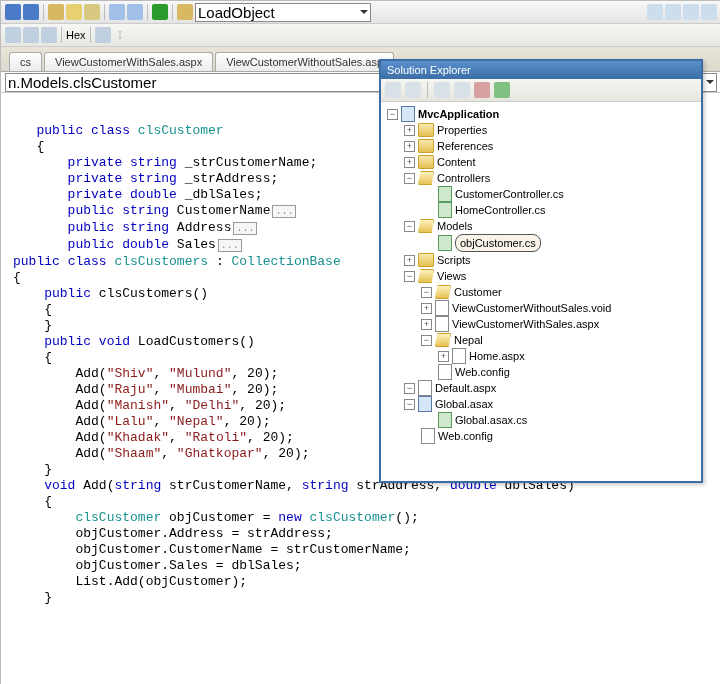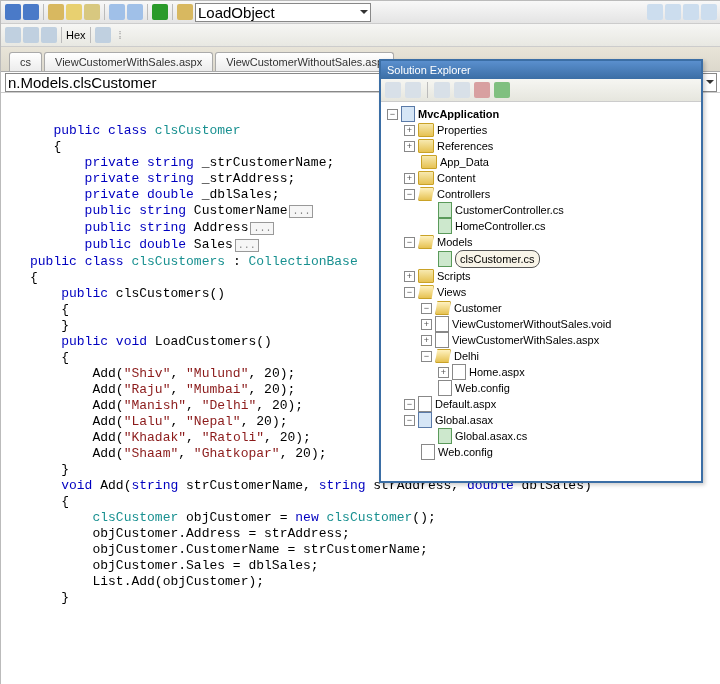--- a/index.html
+++ b/index.html
@@ -9,21 +9,21 @@
 .tb-ico{width:16px;height:16px;display:inline-block;border-radius:2px;}
 .sep{width:1px;height:16px;background:#bbb;margin:0 2px;}
 .combo{display:flex;align-items:center;background:#fff;border:1px solid #888;height:17px;font-size:15px;padding:0 2px;gap:4px;}
 .combo .arrow{width:0;height:0;border-left:4px solid transparent;border-right:4px solid transparent;border-top:4px solid #333;}
 .tabs{height:24px;background:linear-gradient(#e8e4d8,#dcd8cc);display:flex;align-items:flex-end;padding-left:8px;border-bottom:1px solid #aaa;}
 .tab{background:linear-gradient(#fff,#ececec);border:1px solid #aaa;border-bottom:none;padding:3px 10px;margin-right:2px;border-radius:3px 3px 0 0;font-size:11px;color:#333;cursor:default;}
 .tab.cut{max-width:180px;overflow:hidden;white-space:nowrap;}
 .pathbar{height:20px;background:#fff;border-bottom:1px solid #ccc;display:flex;align-items:center;}
 .pathbar .combo{flex:1;margin:16px 4px;height:17px;text-align:center;}
 .whitebar{height:8px;background:#fff;}
-.editor{position:absolute;top:100px;left:0;right:0;bottom:0;background:#fff;padding:6px 0 6px 29px;font-family:"Courier New",monospace;font-size:13px;line-height:16px;color:#000;white-space:pre;overflow:hidden;}
+.editor{position:absolute;top:100px;left:0;right:0;bottom:0;background:#fff;padding:6px 0 6px 12px;font-family:"Courier New",monospace;font-size:13px;line-height:16px;color:#000;white-space:pre;overflow:hidden;}
 .k{color:#0000c0;}
 .t{color:#189090;}
 .s{color:#8b1a1a;}
 .collapse{border:1px solid #999;padding:0 2px;font-size:10px;background:#f6f6f6;color:#888;margin-left:2px;}
 
 .solexp{position:absolute;top:58px;right:18px;width:320px;height:420px;border:2px solid #3b6ea5;background:#fff;z-index:10;box-shadow:2px 2px 4px rgba(0,0,0,0.2);}
 .solexp .title{background:linear-gradient(#5a8fce,#3b6ea5);color:#fff;font-weight:normal;padding:3px 6px;font-size:11px;}
 .solexp .se-tb{height:22px;background:linear-gradient(#f6f6f2,#e6e6de);border-bottom:1px solid #ccc;display:flex;align-items:center;padding:0 4px;gap:4px;}
 .tree{padding:4px 4px 4px 6px;font-size:11px;line-height:16px;}
 .node{display:flex;align-items:center;gap:3px;}
@@ -154,26 +154,20 @@
           <span>Properties</span>
         </div>
       <div class="node">
           <span class="sp"></span>
           <span class="pm">+</span>
           <span class="ficon fclosed"></span>
           <span>References</span>
         </div>
       <div class="node">
           <span class="sp"></span>
-          <span class="sp"></span>
-          <span class="ficon fclosed"></span>
-          <span>App_Data</span>
-        </div>
-      <div class="node">
-          <span class="sp"></span>
           <span class="pm">+</span>
           <span class="ficon fclosed"></span>
           <span>Content</span>
         </div>
       <div class="node">
           <span class="sp"></span>
           <span class="pm">−</span>
           <span class="ficon fopen"></span>
           <span>Controllers</span>
         </div>
@@ -195,21 +189,21 @@
           <span class="sp"></span>
           <span class="pm">−</span>
           <span class="ficon fopen"></span>
           <span>Models</span>
         </div>
       <div class="node">
           <span class="sp"></span>
           <span class="sp"></span>
           <span class="sp"></span>
           <span class="csico"></span>
-          <span class="highlight">clsCustomer.cs</span>
+          <span class="highlight">objCustomer.cs</span>
         </div>
       <div class="node">
           <span class="sp"></span>
           <span class="pm">+</span>
           <span class="ficon fclosed"></span>
           <span>Scripts</span>
         </div>
       <div class="node">
           <span class="sp"></span>
           <span class="pm">−</span>
@@ -235,21 +229,21 @@
           <span class="sp"></span>
           <span class="pm">+</span>
           <span class="fileico"></span>
           <span>ViewCustomerWithSales.aspx</span>
         </div>
       <div class="node">
           <span class="sp"></span>
           <span class="sp"></span>
           <span class="pm">−</span>
           <span class="ficon fopen"></span>
-          <span>Delhi</span>
+          <span>Nepal</span>
         </div>
       <div class="node">
           <span class="sp"></span>
           <span class="sp"></span>
           <span class="sp"></span>
           <span class="pm">+</span>
           <span class="fileico"></span>
           <span>Home.aspx</span>
         </div>
       <div class="node">

